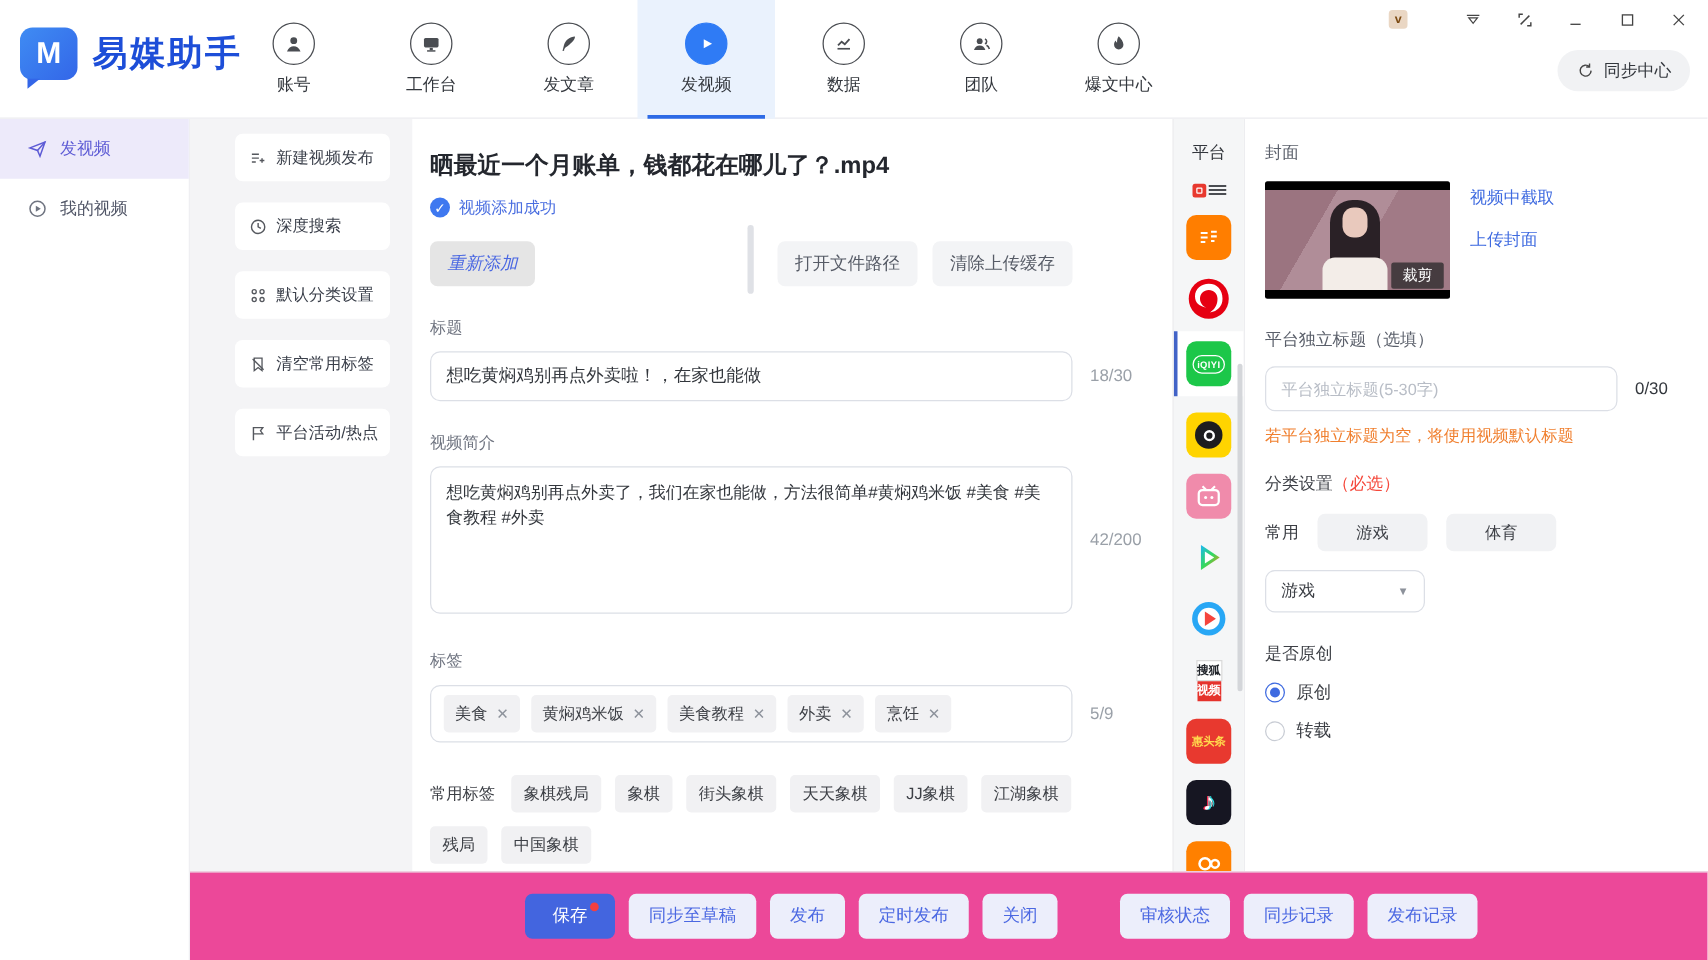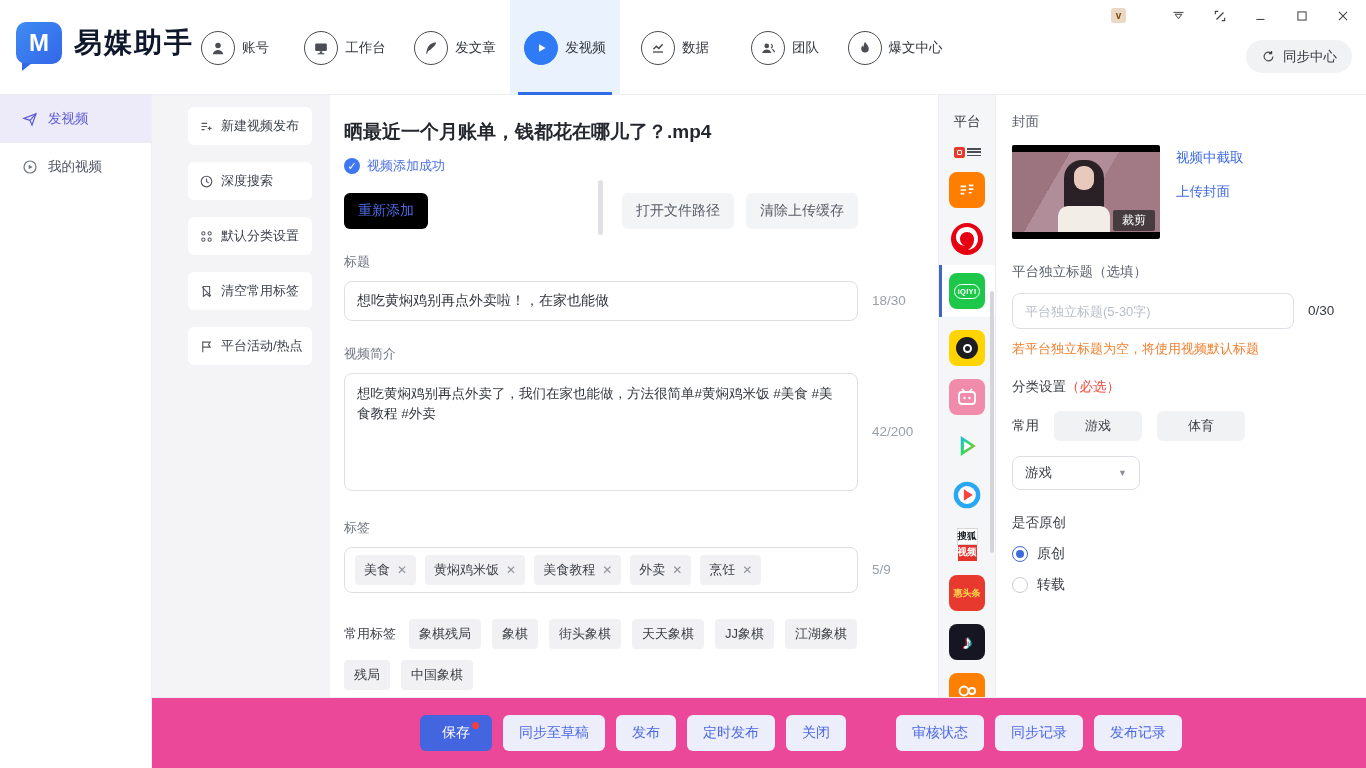--- a/index.html
+++ b/index.html
@@ -3,23 +3,23 @@
 <meta charset="utf-8">
 <style>
   * { margin:0; padding:0; box-sizing:border-box; font-family:"Liberation Sans","DejaVu Sans",sans-serif; }
   html,body { width:1366px; height:768px; overflow:hidden; background:#fff; }
   
   .header { position:absolute; left:0; top:0; width:1366px; height:95px; background:#fff; border-bottom:1px solid #ececf0; z-index:5; }
   .logo-wrap { position:absolute; left:16px; top:22px; display:flex; align-items:center; gap:12px; }
   .logo-bubble { width:46px; height:42px; background:linear-gradient(135deg,#3f8cf3,#3366e8); border-radius:10px; position:relative; display:flex; align-items:center; justify-content:center; }
   .logo-bubble::after { content:""; position:absolute; left:6px; bottom:-7px; width:0; height:0; border-left:10px solid #3366e8; border-bottom:8px solid transparent; }
   .logo-m { color:#fff; font-weight:bold; font-size:24px; }
-  .app-name { font-size:28px; font-weight:bold; color:#0f172a; letter-spacing:2px; }
+  .app-name { font-size:28px; font-weight:bold; color:#1d4ed8; letter-spacing:2px; }
   .nav { position:absolute; left:180px; top:0; height:95px; display:flex; }
-  .nav-item { width:110px; height:95px; display:flex; flex-direction:row; align-items:center; justify-content:center; gap:7px; position:relative; cursor:pointer; }
+  .nav-item { width:110px; height:95px; display:flex; flex-direction:column; align-items:center; justify-content:center; gap:7px; position:relative; cursor:pointer; }
   .nav-item.active { background:#eaf2fd; }
   .nav-item.active::after { content:""; position:absolute; bottom:0; left:8px; right:8px; height:3px; background:#2e6be6; }
   .nav-ic { width:34px; height:34px; border:1.5px solid #4a4d52; border-radius:50%; display:flex; align-items:center; justify-content:center; }
   .nav-ic.filled { background:#2f7bf5; border-color:#2f7bf5; }
   .nav-label { font-size:13.5px; color:#33373d; }
   .win-controls { position:absolute; right:16px; top:8px; display:flex; align-items:center; gap:27px; }
   .tray-ic { width:15px; height:15px; background:#ead7c4; border-radius:3px; color:#7c4a12; font-size:10px; font-weight:bold; text-align:center; line-height:15px; margin-right:18px; }
   .sync-btn { position:absolute; right:14px; top:40px; background:#f1f2f4; border-radius:17px; height:33px; padding:0 15px; display:flex; align-items:center; gap:7px; font-size:13.5px; color:#33373d; cursor:pointer; }
   
   .sidebar { position:absolute; left:0; top:95px; width:152px; height:673px; background:#fff; border-right:1px solid #efeff2; z-index:4; }
@@ -29,21 +29,21 @@
   .actions { position:absolute; left:152px; top:95px; width:178px; height:602px; background:#f4f4f6; padding-top:12px; }
   .action-btn { width:124px; height:38px; margin:0 0 17px 36px; background:#fff; border-radius:6px; display:flex; align-items:center; gap:7px; padding-left:11px; font-size:13px; color:#3a3f4a; cursor:pointer; }
   
   .content { position:absolute; left:330px; top:95px; width:608px; height:602px; background:#fff; padding:24px 0 0 14px; }
   .video-title { font-size:19px; font-weight:bold; color:#24272e; }
   .status-row { display:flex; align-items:center; gap:7px; margin-top:12px; }
   .check-disc { width:16px; height:16px; border-radius:50%; background:#3e78f0; color:#fff; font-size:11px; display:flex; align-items:center; justify-content:center; }
   .status-text { font-size:13px; color:#4a6ee0; }
   .btn-row { display:flex; align-items:center; width:514px; margin-top:18px; }
   .btn { border-radius:6px; font-size:14px; padding:9px 14px; cursor:pointer; }
-  .btn-readd { background:#000000; color:#4b68e2; }
+  .btn-readd { background:#e5e5e5; color:#4b68e2;font-style:italic; }
   .btn-gray { background:#f3f4f6; color:#565b66; margin-left:12px; }
   .spacer { flex:1; }
   .fld-label { font-size:13px; color:#6f7480; margin:24px 0 10px; }
   .fld-wrap { position:relative; width:514px; }
   .txt-input { width:514px; height:40px; border:1px solid #dcdfe6; border-radius:8px; padding:0 12px; font-size:14px; color:#33373d; outline:none; background:#fff; }
   .counter { position:absolute; left:528px; font-size:13.5px; color:#9aa0a8; }
   .desc-area { width:514px; height:118px; border:1px solid #dcdfe6; border-radius:8px; padding:10px 12px; font-size:13.5px; color:#33373d; resize:none; outline:none; line-height:1.5; }
   .tagbox { width:514px; min-height:46px; border:1px solid #dcdfe6; border-radius:8px; display:flex; align-items:center; gap:9px; padding:0 10px; }
   .tag-pill { background:#f1f1f3; border-radius:4px; padding:6px 9px; font-size:13px; color:#3c3f45; display:flex; align-items:center; gap:7px; }
   .tag-x { color:#8d929b; font-size:12px; cursor:pointer; }

